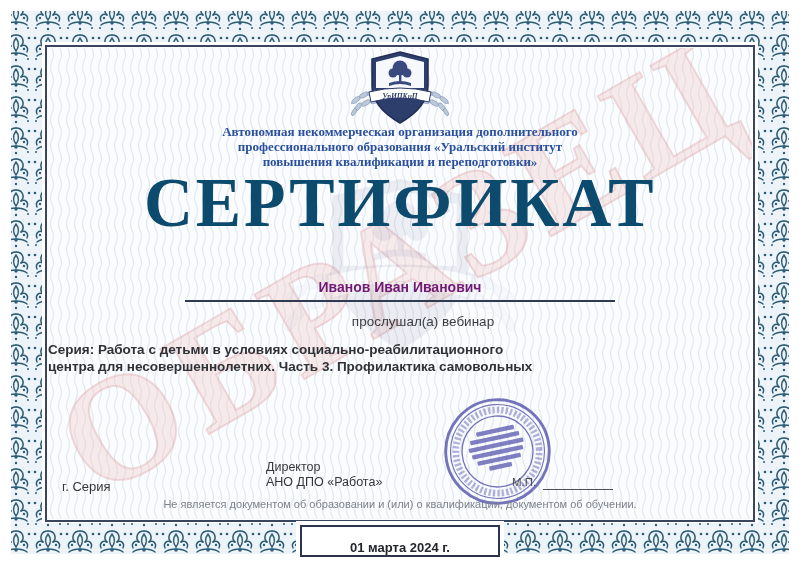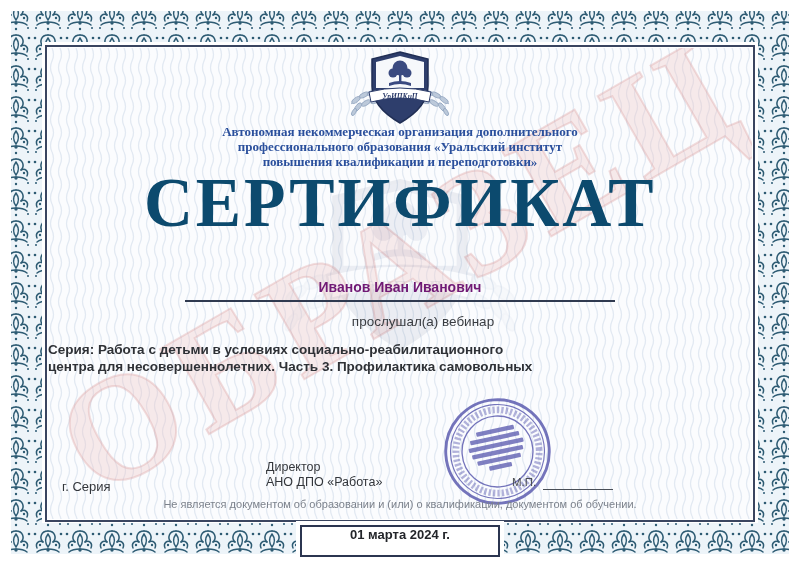--- a/index.html
+++ b/index.html
@@ -28,21 +28,21 @@
   .course{position:absolute;left:0;right:0;top:294px;text-align:left;
           font-size:13.5px;font-weight:bold;line-height:16.5px;color:#2e3136;}
   .stamp{position:absolute;left:392px;top:346px;}
   .director{position:absolute;left:218px;top:412px;font-size:12.5px;line-height:15px;color:#33363b;}
   .city{position:absolute;left:14px;top:431px;font-size:13px;color:#33363b;}
   .mp{position:absolute;left:464px;top:428px;font-size:11.5px;color:#4a4d52;}
   .sigline{position:absolute;left:495px;top:441px;width:70px;border-top:1.5px solid #4a4f57;}
   .disclaimer{position:absolute;left:0;right:0;top:450px;text-align:center;font-size:11px;color:#7c828c;}
   .date-box{position:absolute;left:50%;top:525px;transform:translateX(-50%);width:196px;height:28px;
       background:#ffffff;border:2px solid #2b3550;outline:4px solid #ffffff;
-      display:flex;align-items:flex-start;justify-content:center;
+      display:flex;align-items:flex-end;justify-content:center;
       font-size:13px;font-weight:bold;color:#23252a;}
 </style>
 </head>
 <body>
 
 <div class="page">
 
   <svg class="orn-svg" width="800" height="565">
     <defs>
       <pattern id="orn" width="32" height="31" patternUnits="userSpaceOnUse">

